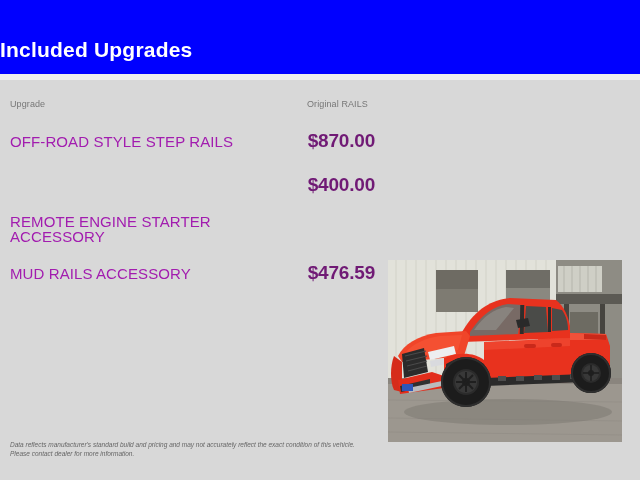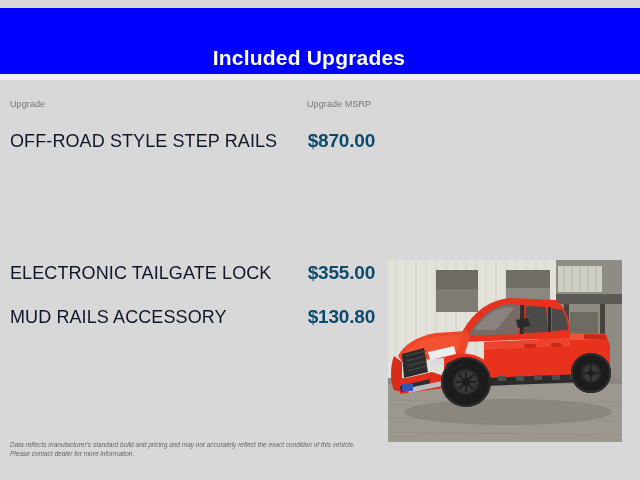--- a/index.html
+++ b/index.html
@@ -24,24 +24,23 @@
   
   .header-banner {
     position: absolute;
     left: 0;
     top: 0;
     width: 640px;
     height: 74px;
     background: #0000ff;
     display: flex;
     align-items: flex-end;
-    justify-content: center;
+    justify-content: flex-start;
     box-sizing: border-box;
     padding: 0 22px 14px 0;
-    margin-top: 8px;
   }
   .header-title {
     color: #ffffff;
     font-size: 21px;
     font-weight: bold;
     letter-spacing: 0.2px;
     line-height: 1;
     white-space: nowrap;
   }
   .header-gap {
@@ -99,33 +98,33 @@
     position: relative;
     height: 44px;
     width: 385px;
   }
   .row-label {
     position: absolute;
     left: 10px;
     top: 50%;
     transform: translateY(-50%);
     width: 280px;
-    font-size: 18px;
-    color: #0f172a;
+    font-size: 15px;
+    color: #a21caf;
     line-height: 15px;
     letter-spacing: 0.1px;
   }
   .row-price {
     position: absolute;
     right: 10px;
     top: 50%;
     transform: translateY(-50%);
     font-size: 19px;
     font-weight: bold;
-    color: #0c4a6e;
+    color: #701a75;
     letter-spacing: -0.2px;
     white-space: nowrap;
     margin-left: 15px;
   }
 
   
   .disclaimer {
     position: absolute;
     left: 10px;
     top: 360px;
@@ -163,45 +162,43 @@
 
   <div class="header-banner">
     <div class="header-title">Included Upgrades</div>
   </div>
   <div class="header-gap"></div>
 
   <div class="content">
 
     <div class="col-headers">
       <div class="col-head-upgrade">Upgrade</div>
-      <div class="col-head-msrp">Upgrade MSRP</div>
+      <div class="col-head-msrp">Original RAILS</div>
     </div>
 
     <div class="rows">
 
       <div class="upgrade-row">
         <div class="row-label">OFF-ROAD STYLE STEP RAILS</div>
         <div class="row-price">$870.00</div>
       </div>
 
 
       <div class="upgrade-row">
+        <div class="row-price">$400.00</div>
       </div>
 
       <div class="upgrade-row">
+        <div class="row-label">REMOTE ENGINE STARTER ACCESSORY</div>
       </div>
 
-      <div class="upgrade-row">
-        <div class="row-label">ELECTRONIC TAILGATE LOCK</div>
-        <div class="row-price">$355.00</div>
-      </div>
 
       <div class="upgrade-row">
         <div class="row-label">MUD RAILS ACCESSORY</div>
-        <div class="row-price">$130.80</div>
+        <div class="row-price">$476.59</div>
       </div>
 
 
     </div>
 
     <div class="disclaimer">
       <span class="disclaimer-line">Data reflects manufacturer's standard build and pricing and may not accurately reflect the exact condition of this vehicle.</span>
       <span class="disclaimer-line">Please contact dealer for more information.</span>
     </div>
 

